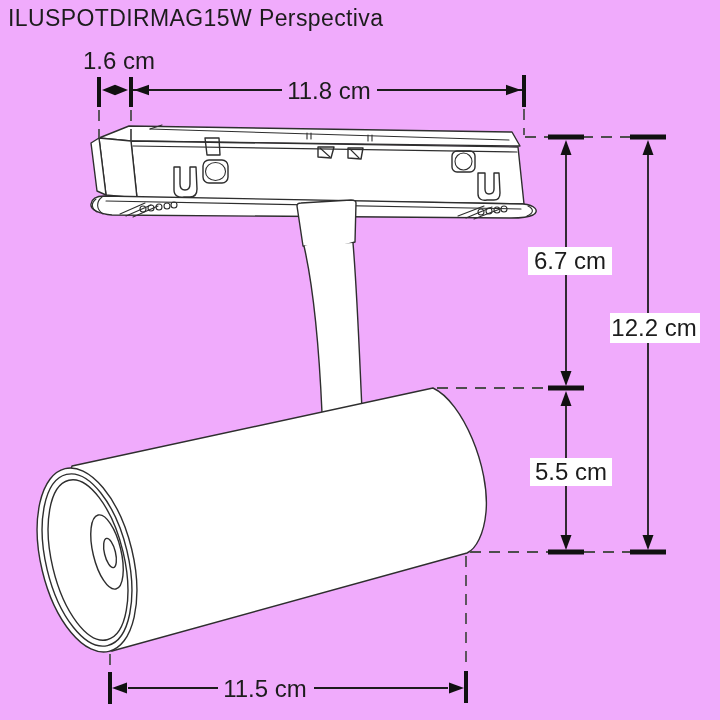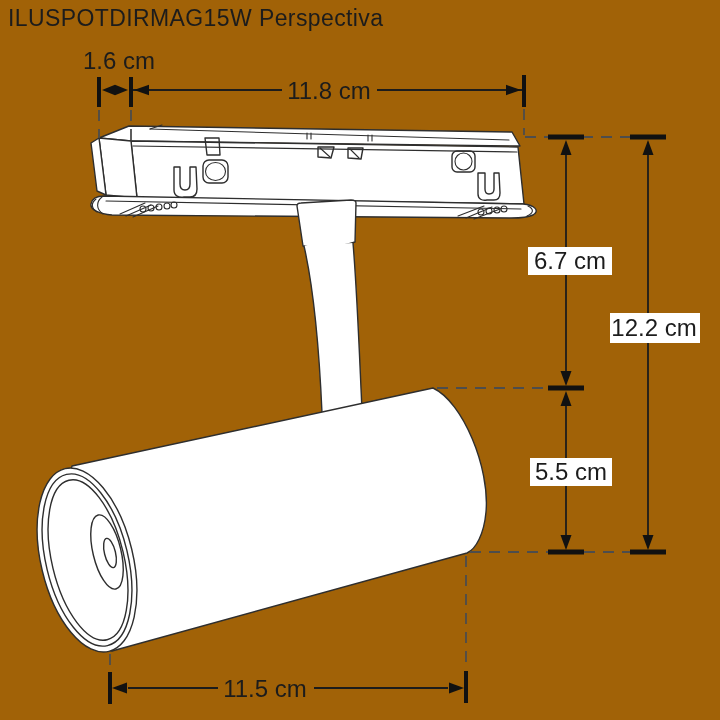--- a/index.html
+++ b/index.html
@@ -1,16 +1,16 @@
 <!DOCTYPE html>
 <html><head>
 <meta charset="utf-8">
 <style>
   html,body{margin:0;padding:0;background:#ffffff;}
-  .page{width:720px;height:720px;background:#a16207;position:relative;overflow:hidden;}
+  .page{width:720px;height:720px;background:#f0abfc;position:relative;overflow:hidden;}
   svg{display:block;}
   .title-text{font-family:"Liberation Sans",sans-serif;font-size:23px;letter-spacing:0.4px;fill:#1c1c1c;}
   .dim-text{font-family:"Liberation Sans",sans-serif;font-size:24px;fill:#1c1c1c;}
   .o{fill:none;stroke:#2e2e2e;stroke-width:1.4;stroke-linecap:round;stroke-linejoin:round;}
   .of{fill:#ffffff;stroke:#2e2e2e;stroke-width:1.4;stroke-linejoin:round;}
   .thin{fill:none;stroke:#2e2e2e;stroke-width:1.1;stroke-linecap:round;}
   .dash{fill:none;stroke:#4d4d4d;stroke-width:1.8;stroke-dasharray:11 8;}
   .dim{fill:none;stroke:#1c1c1c;stroke-width:1.8;}
   .tickh{fill:none;stroke:#111111;stroke-width:5;}
   .tickv{fill:none;stroke:#111111;stroke-width:4;}

